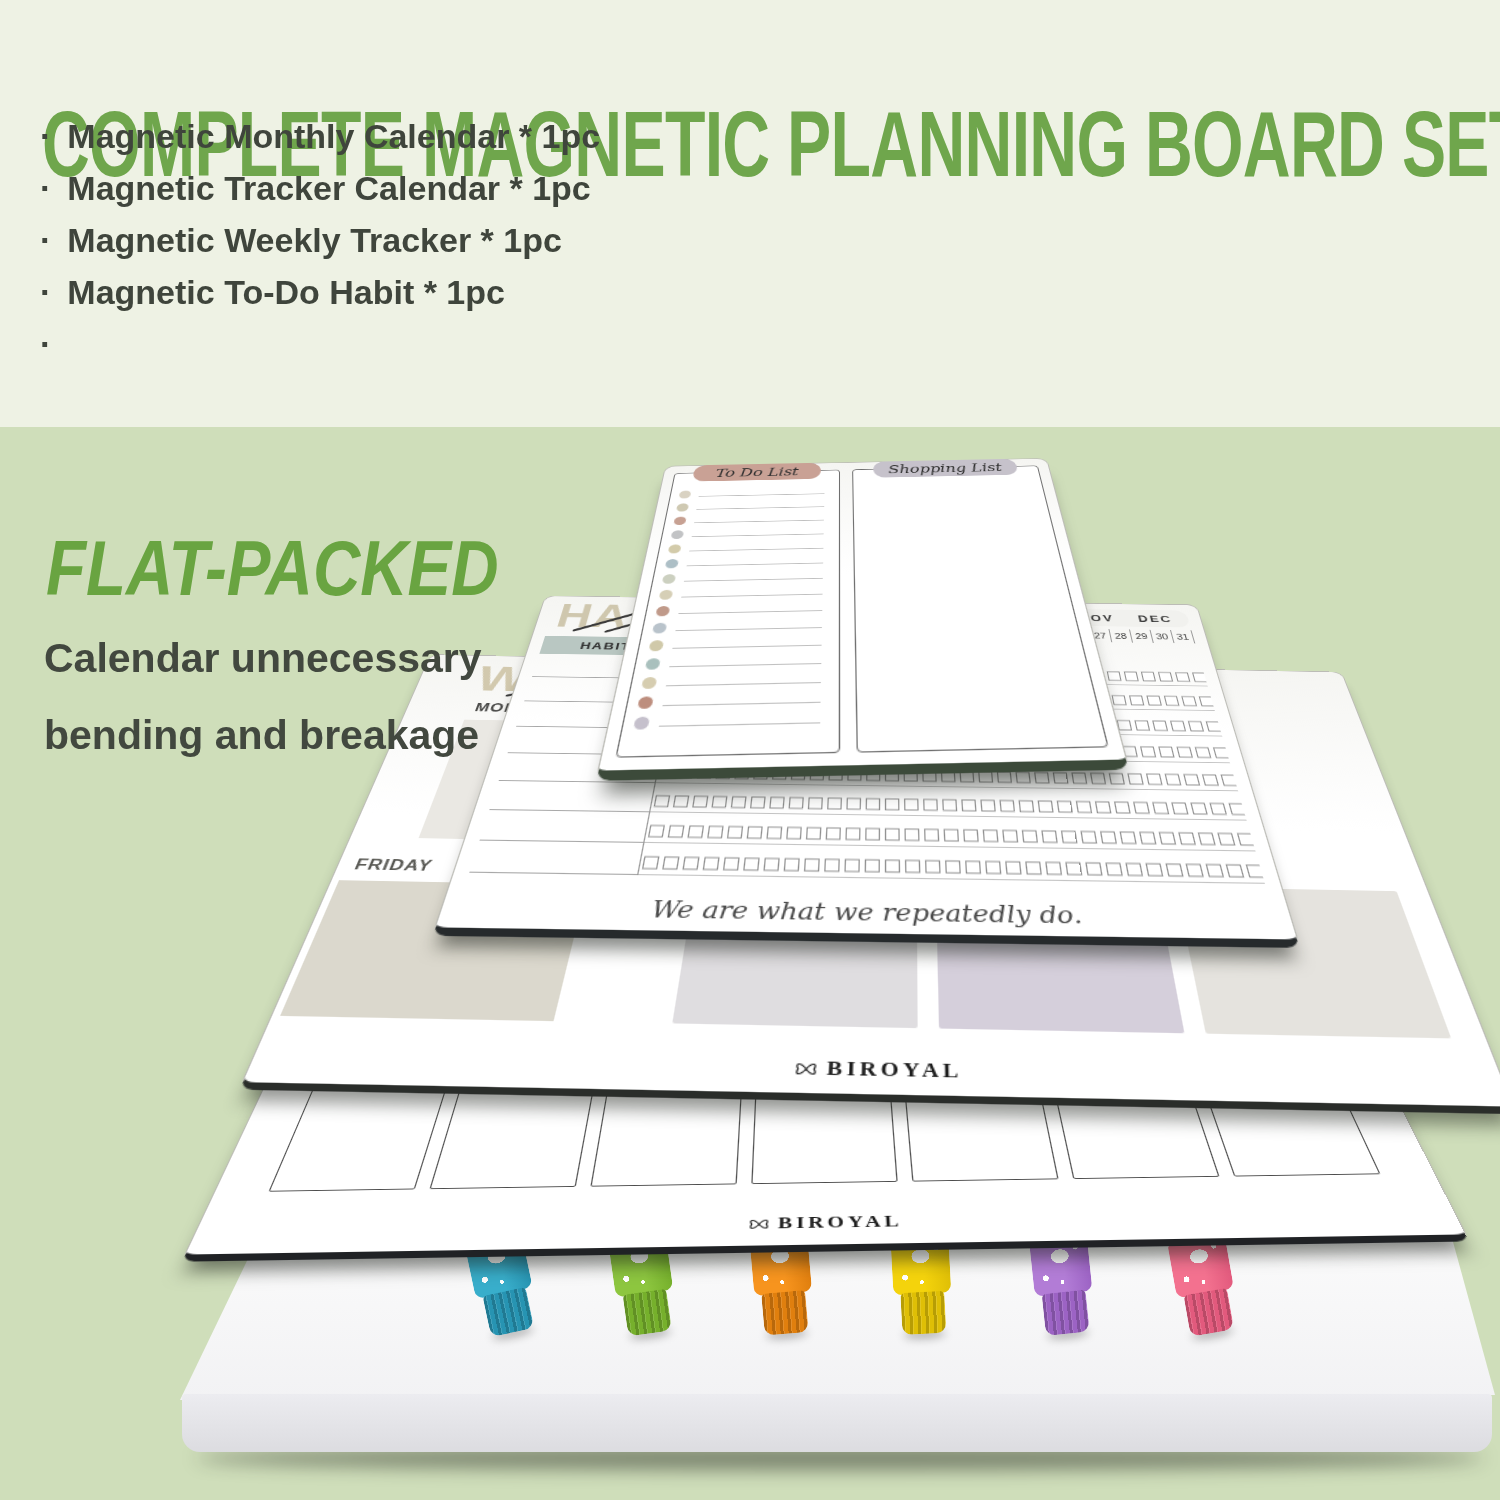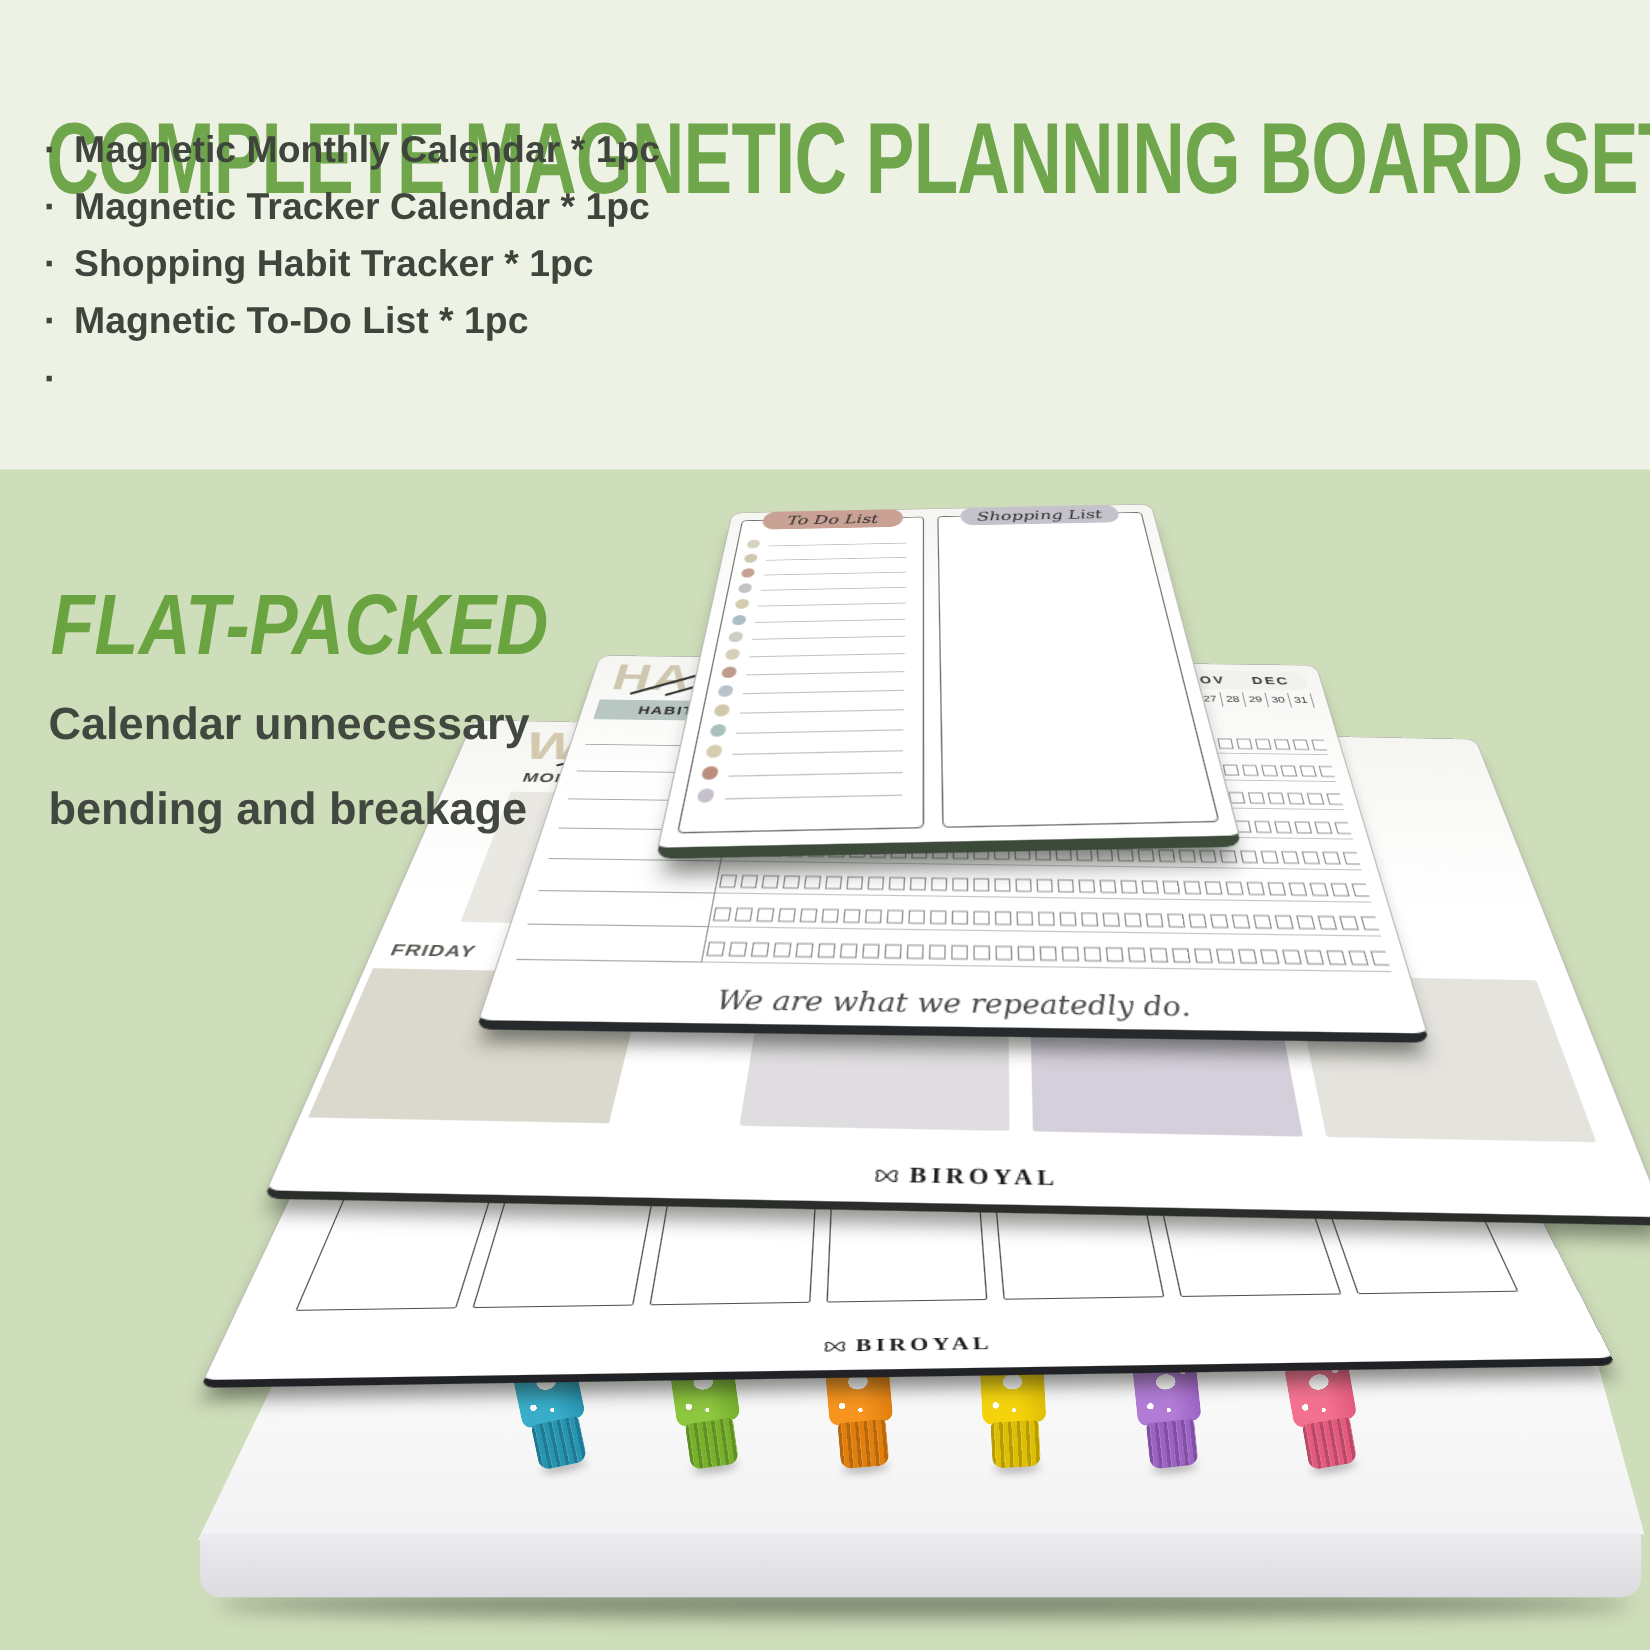--- a/index.html
+++ b/index.html
@@ -129,25 +129,25 @@
     <li>
         <span class="b">·</span>
         <span>Magnetic Monthly Calendar * 1pc</span>
       </li>
     <li>
         <span class="b">·</span>
         <span>Magnetic Tracker Calendar * 1pc</span>
       </li>
     <li>
         <span class="b">·</span>
-        <span>Shopping Habit Tracker * 1pc</span>
-      </li>
-    <li>
-        <span class="b">·</span>
-        <span>Magnetic To-Do List * 1pc</span>
+        <span>Magnetic Weekly Tracker * 1pc</span>
+      </li>
+    <li>
+        <span class="b">·</span>
+        <span>Magnetic To-Do Habit * 1pc</span>
       </li>
     <li>
         <span class="b">·</span>
       </li>
   </ul>
 
   <h2 class="fp-head">FLAT-PACKED</h2>
   <p class="fp-d1">Calendar unnecessary</p>
   <p class="fp-d2">bending and breakage</p>
 

